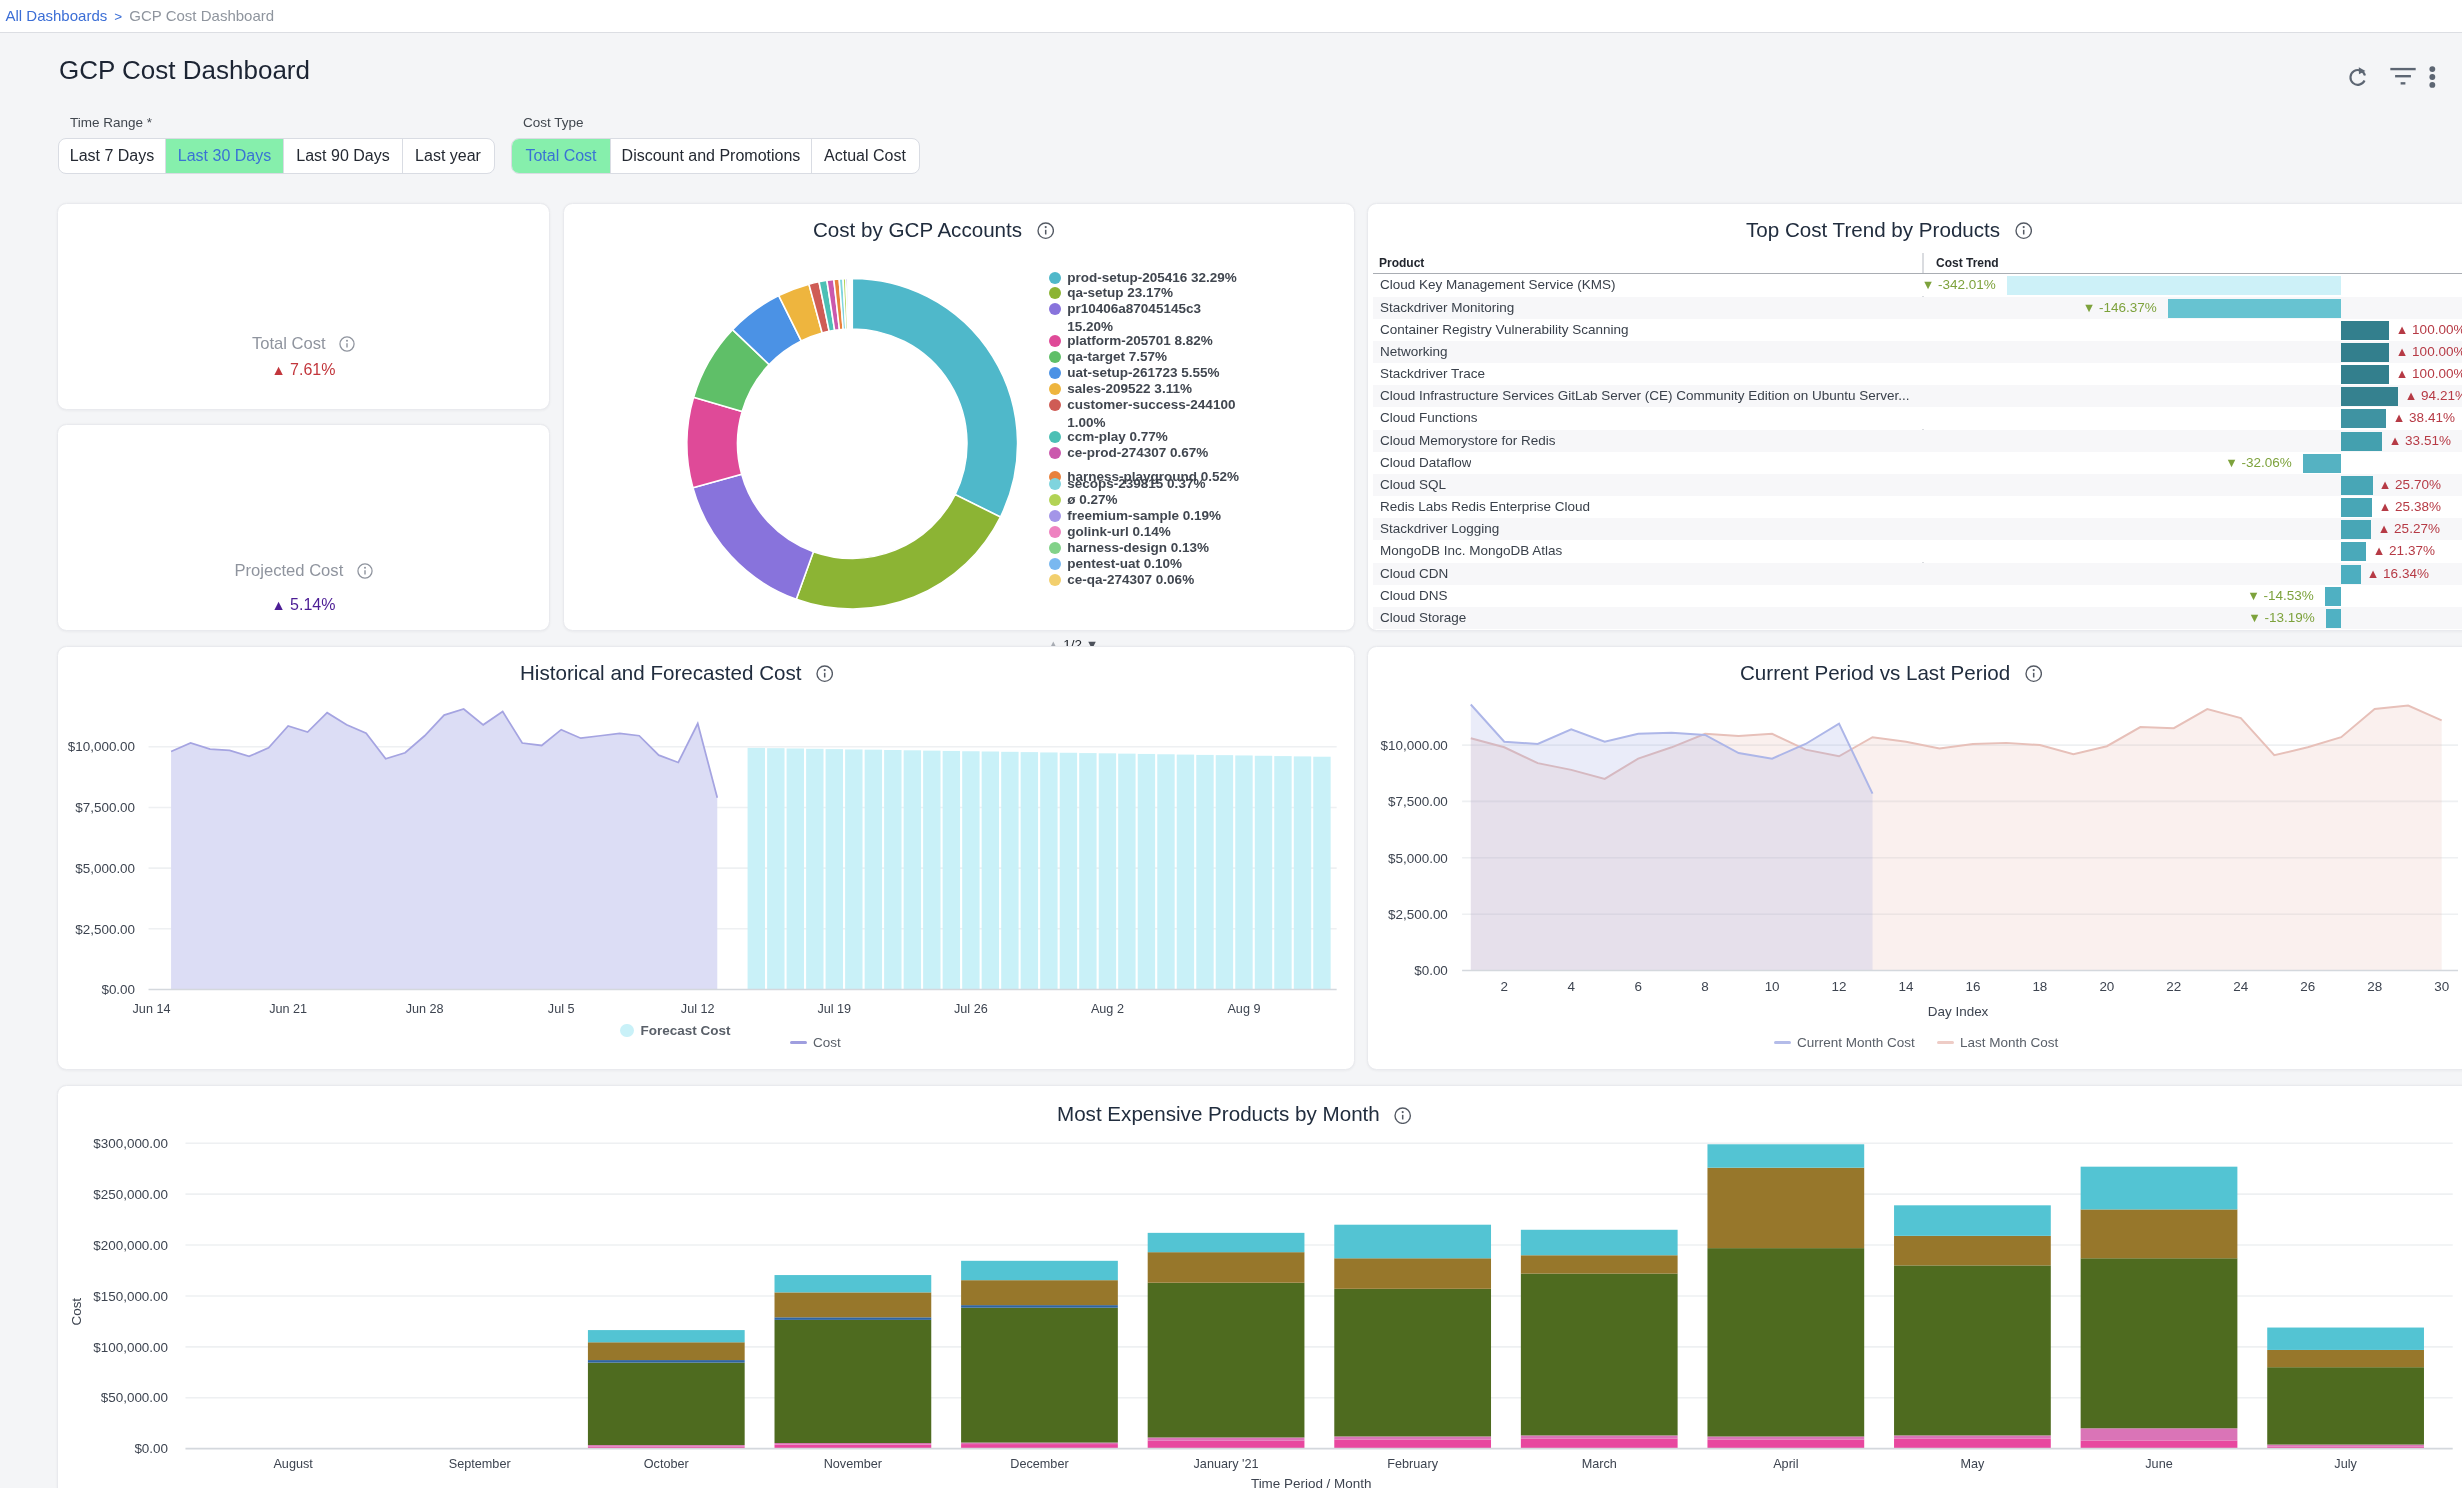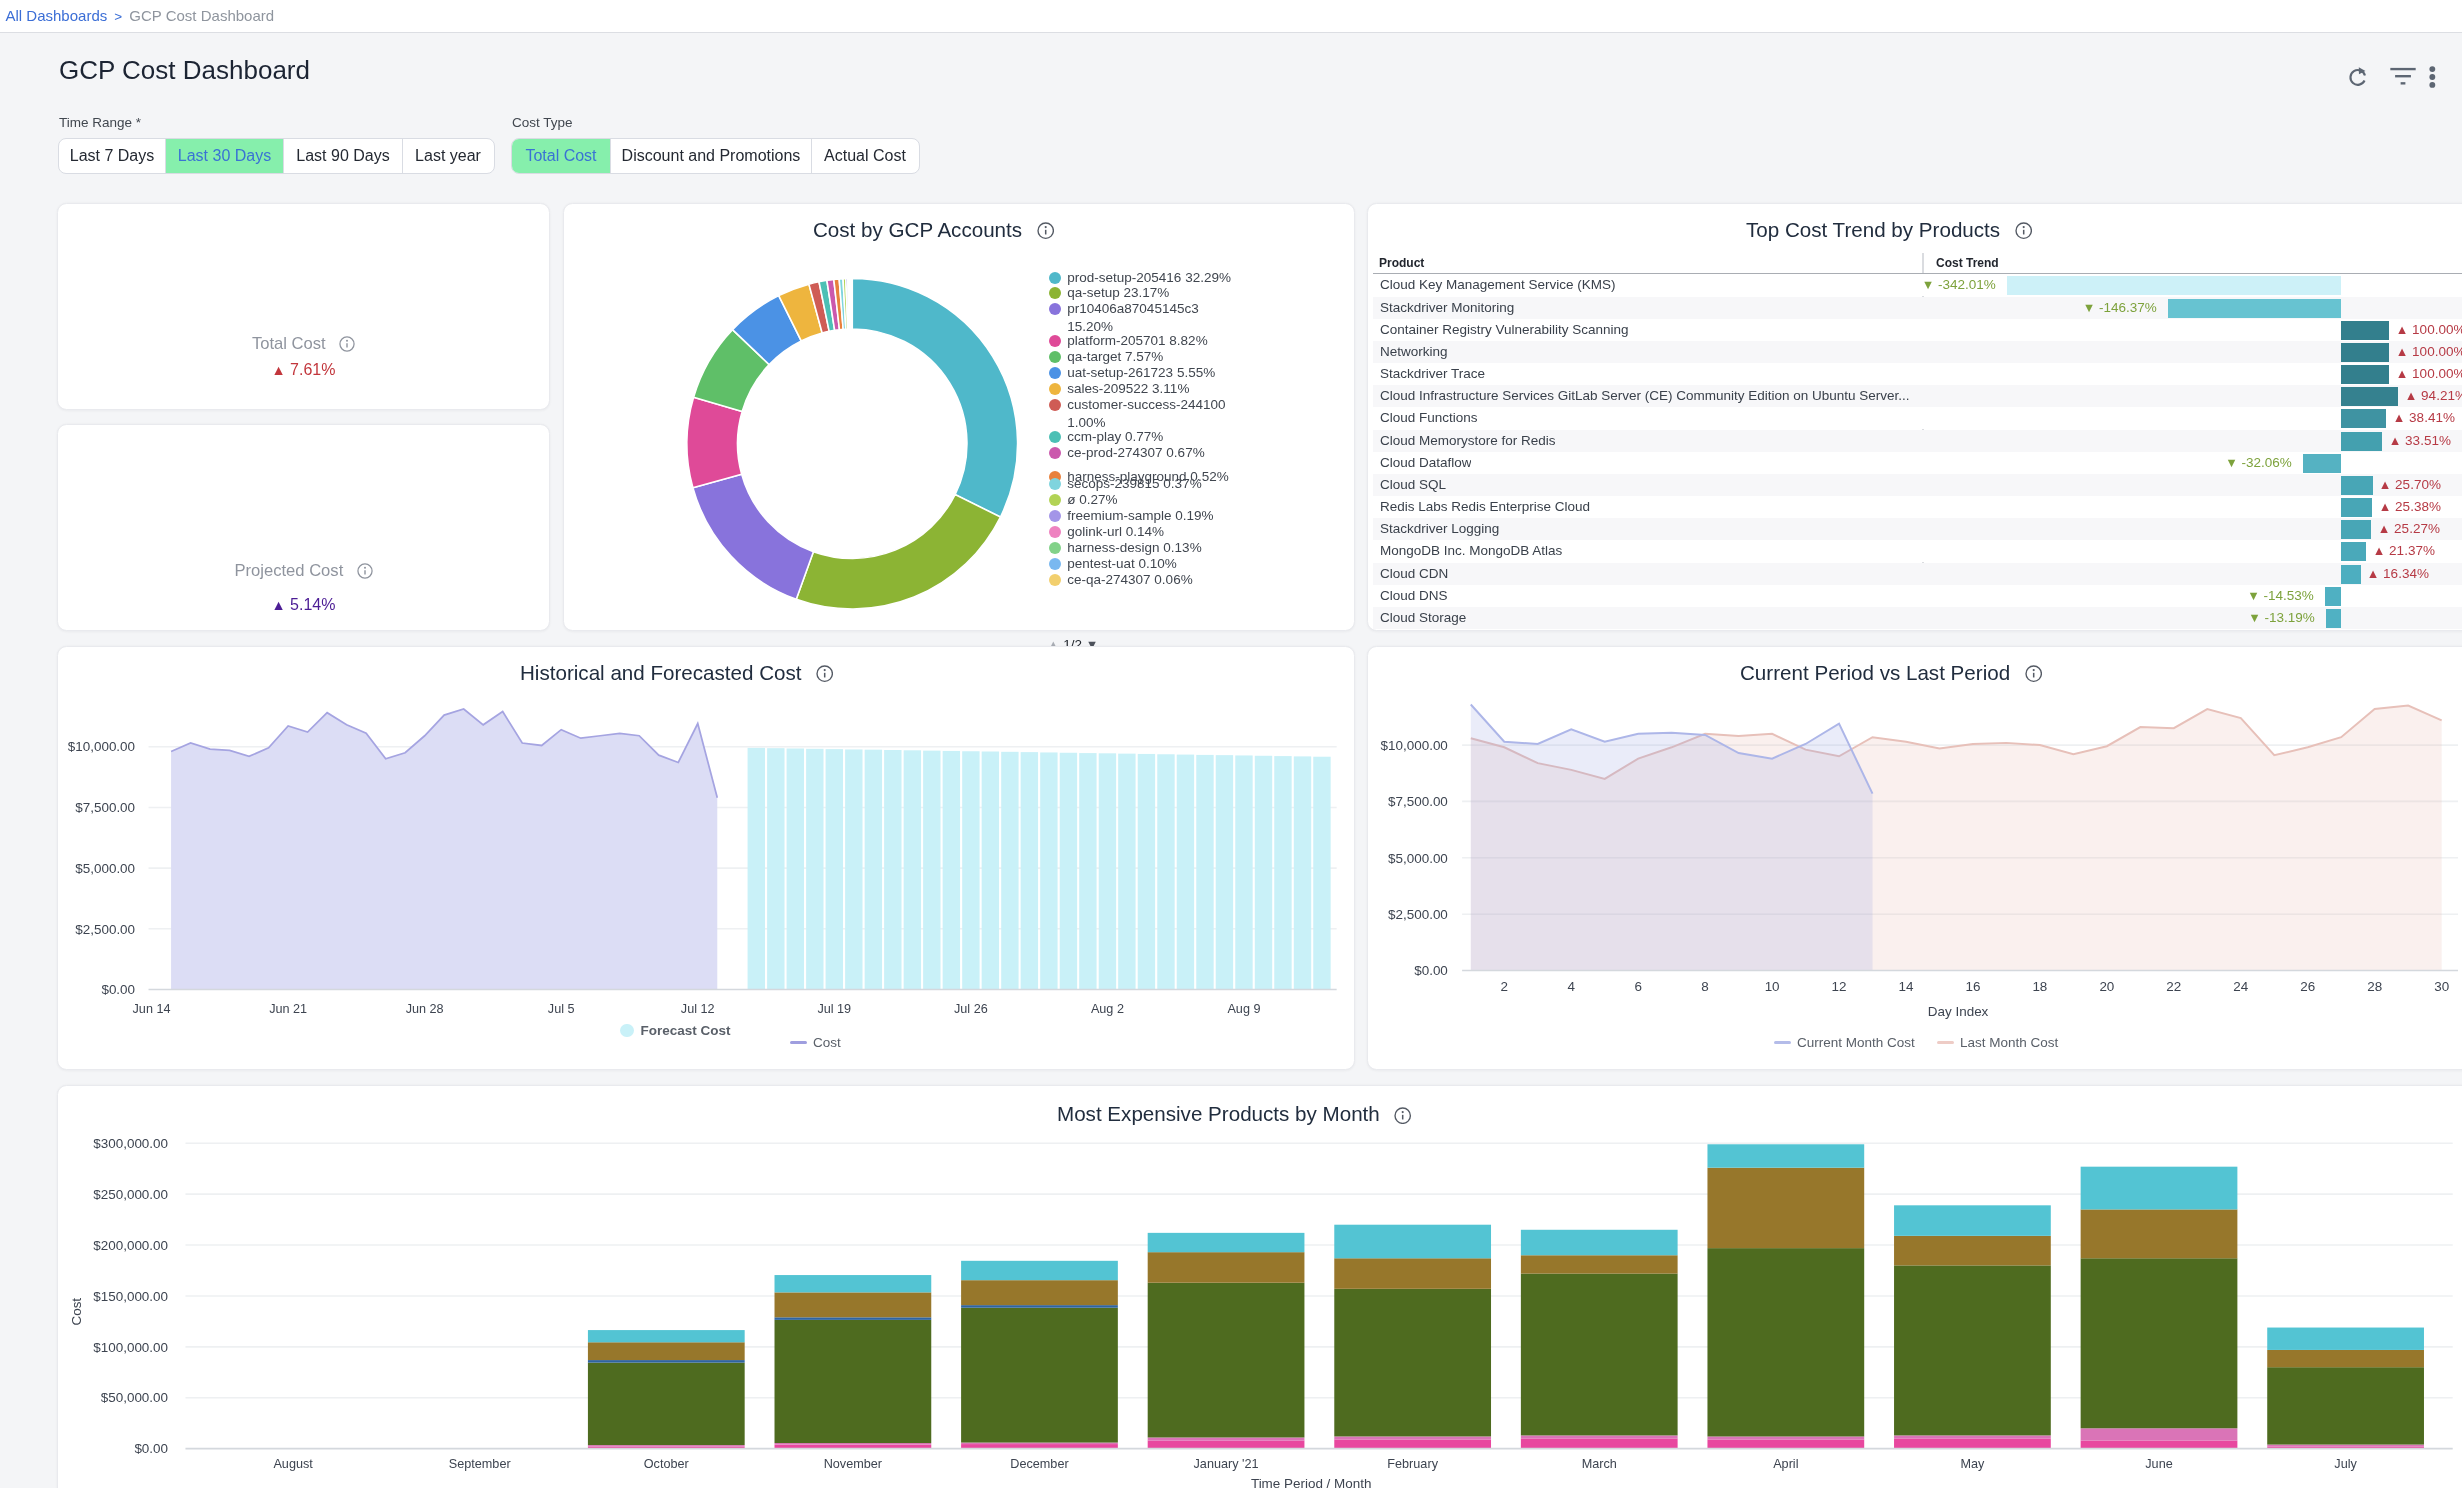--- a/index.html
+++ b/index.html
@@ -2,33 +2,33 @@
 <html style="font-size:12.7px"><head><meta charset="utf-8"><style>
 * { margin:0; padding:0; box-sizing:border-box; }
 html,body { width:2462px; height:1489px; overflow:hidden; }
 body { font-family:"Liberation Sans",sans-serif; background:#f4f5f7; position:relative; }
 .topbar { position:absolute; left:0; top:0; width:2462px; height:33px; background:#ffffff; border-bottom:1.6px solid #dcdee3; }
 .bc { position:absolute; left:5.5px; top:7.1px; font-size:15px; }
 .bc a { color:#3b6ed6; text-decoration:none; }
 .bc .sep { color:#3b6ed6; margin:0 7.1px; font-size:13.5px; }
 .bc .cur { color:#8f959e; }
 .title { position:absolute; left:59px; top:55px; font-size:26px; color:#1c2433; }
-.flabel { position:absolute; font-size:13.5px; color:#41474f; }
+.flabel { position:absolute; font-size:13.5px; color:#41474f;margin-left:11px; }
 .seg { position:absolute; top:138px; height:36px; background:#fff; border:1.6px solid #d9dce3; border-radius:8px; display:flex; overflow:hidden; }
 .seg .s { display:flex; align-items:center; justify-content:center; font-size:16px; color:#242932; border-right:1.6px solid #d9dce3; }
 .seg .s:last-child { border-right:none; }
 .seg .sel { background:#86efac; color:#3a72d4; }
 .card { position:absolute; background:#ffffff; border-radius:9.5px; border:0.8px solid #e9eaee; box-shadow:0 0.8px 2.4px rgba(40,41,61,0.05); }
 .ctitle { position:absolute; font-size:20.6px; color:#212d3e; white-space:nowrap; }
 .ii { vertical-align:-3.2px; margin-left:8.7px; color:#545a64; }
 .kpi-num { position:absolute; width:100%; text-align:center; font-size:48px; letter-spacing:-0.8px; color:#17202e; }
 .kpi-lab { position:absolute; width:100%; text-align:center; font-size:16.6px; color:#8f949e; }
 .kpi-lab .ii { color:#8f949e; }
 .kpi-pct { position:absolute; width:100%; text-align:center; font-size:16px; }
-.li { position:absolute; left:485px; font-size:13.5px; line-height:18px; color:#40464f; white-space:nowrap; }
+.li { position:absolute; left:485px; font-size:13.5px; line-height:18px; color:#40464f; white-space:nowrap;font-weight:bold; }
 .ld { display:inline-block; width:12px; height:12px; border-radius:50%; margin-right:6.3px; vertical-align:-1.6px; }
 .li span:last-child { display:inline-block; vertical-align:top; }
 .pag { position:absolute; left:483px; top:409px; font-size:13.5px; color:#23282f;margin-top:24px; }
 .pag .up { color:#a9adb4; font-size:12.7px; }
 .pag .dn { color:#4d525b; font-size:12.7px; }
 .thead { position:absolute; top:52px; font-size:12px; font-weight:bold; color:#22262e; }
 .trow { position:absolute; left:4.8px; width:1114px; height:22px; }
 .tname { position:absolute; left:7.1px; top:3.2px; font-size:13.5px; color:#3a414b; white-space:nowrap; overflow:hidden; }
 .tbar { position:absolute; top:1.6px; height:19px; }
 .tpos { position:absolute; top:3.2px; font-size:13.5px; color:#b63a45; white-space:nowrap; }

